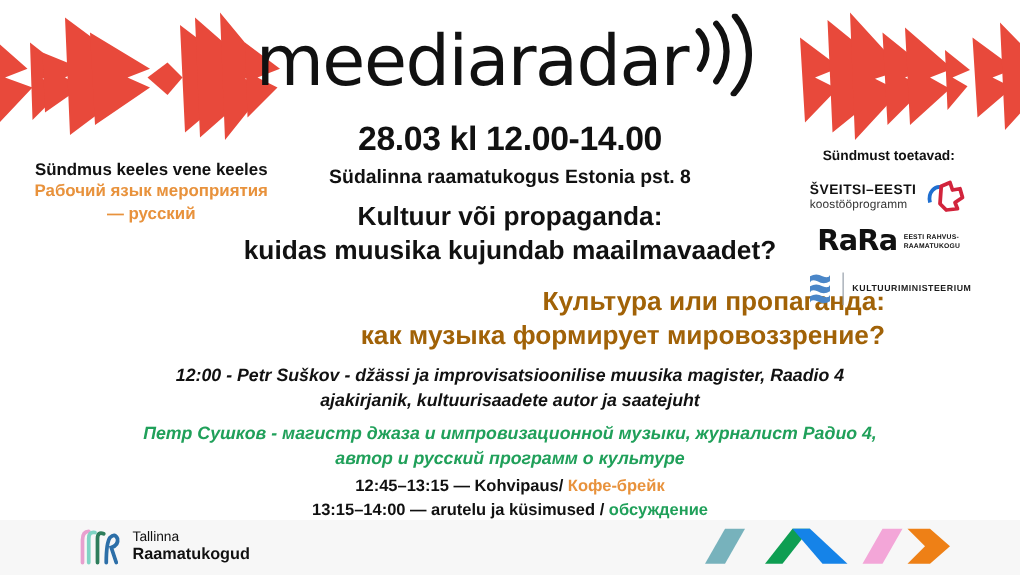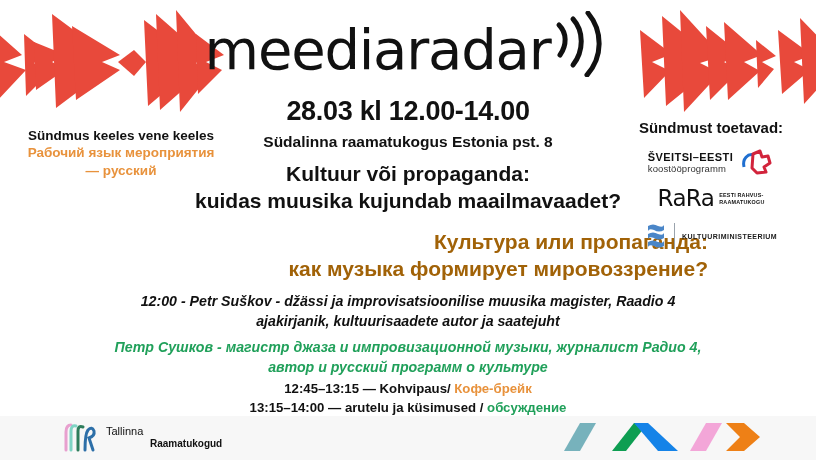--- a/index.html
+++ b/index.html
@@ -104,34 +104,34 @@
   .sch-line { display: block; color: #111111; }
   .sch-orange { color: #E8923C; }
   .sch-green  { color: #20A05A; }
 
   
   .sponsors {
     position: absolute; top: 119px; right: 14px;
     width: 182px; text-align: center; z-index: 3;
   }
   .sponsors-title {
-    font-size: 15px; font-weight: bold; color: #111111;
+    font-size: 11px; font-weight: bold; color: #111111;
     margin-bottom: 13px;
   }
   .sponsor-row {
     display: flex; align-items: center; justify-content: center;
     margin-bottom: 12px;
   }
   .sveitsi-text { text-align: left; margin-right: 7px; }
   .sveitsi-l1 {
     font-size: 11px; font-weight: bold; color: #111111; letter-spacing: 0.4px;
   }
   .sveitsi-l2 { font-size: 9.5px; color: #333333; letter-spacing: 0.1px; }
   .rara-text {
-    font-size: 23px; font-weight: normal; color: #111111;
+    font-size: 23px; font-weight: bold; color: #111111;
     letter-spacing: -0.6px; line-height: 1;
     font-family: "DejaVu Sans", sans-serif;
   }
   .rara-sub {
     font-size: 5.4px; font-weight: bold; color: #111111;
     line-height: 1.18; text-align: left; margin-left: 5px;
     letter-spacing: 0.2px;
   }
   .km-row { display: flex; align-items: center; justify-content: center; }
   .km-divider {
@@ -147,21 +147,21 @@
     position: absolute; bottom: 0; left: 0;
     width: 816px; height: 44px; background: #F7F7F7;
     z-index: 2;
   }
   .tln-logo {
     position: absolute; bottom: 8px; left: 62px;
     display: flex; align-items: center; z-index: 3;
   }
   .tln-text { margin-left: 8px; line-height: 1.1; }
   .tln-l1 { font-size: 11px; color: #111111; }
-  .tln-l2 { font-size: 10px; font-weight: bold; color: #111111; margin-left: 44px; }
+  .tln-l2 { font-size: 13px; font-weight: bold; color: #111111; }
   .deco-marks {
     position: absolute; bottom: 7px; right: 50px; z-index: 3;
   }
 </style>
 </head>
 <body>
 
 <div class="poster">
 
   <div class="wave-band">

